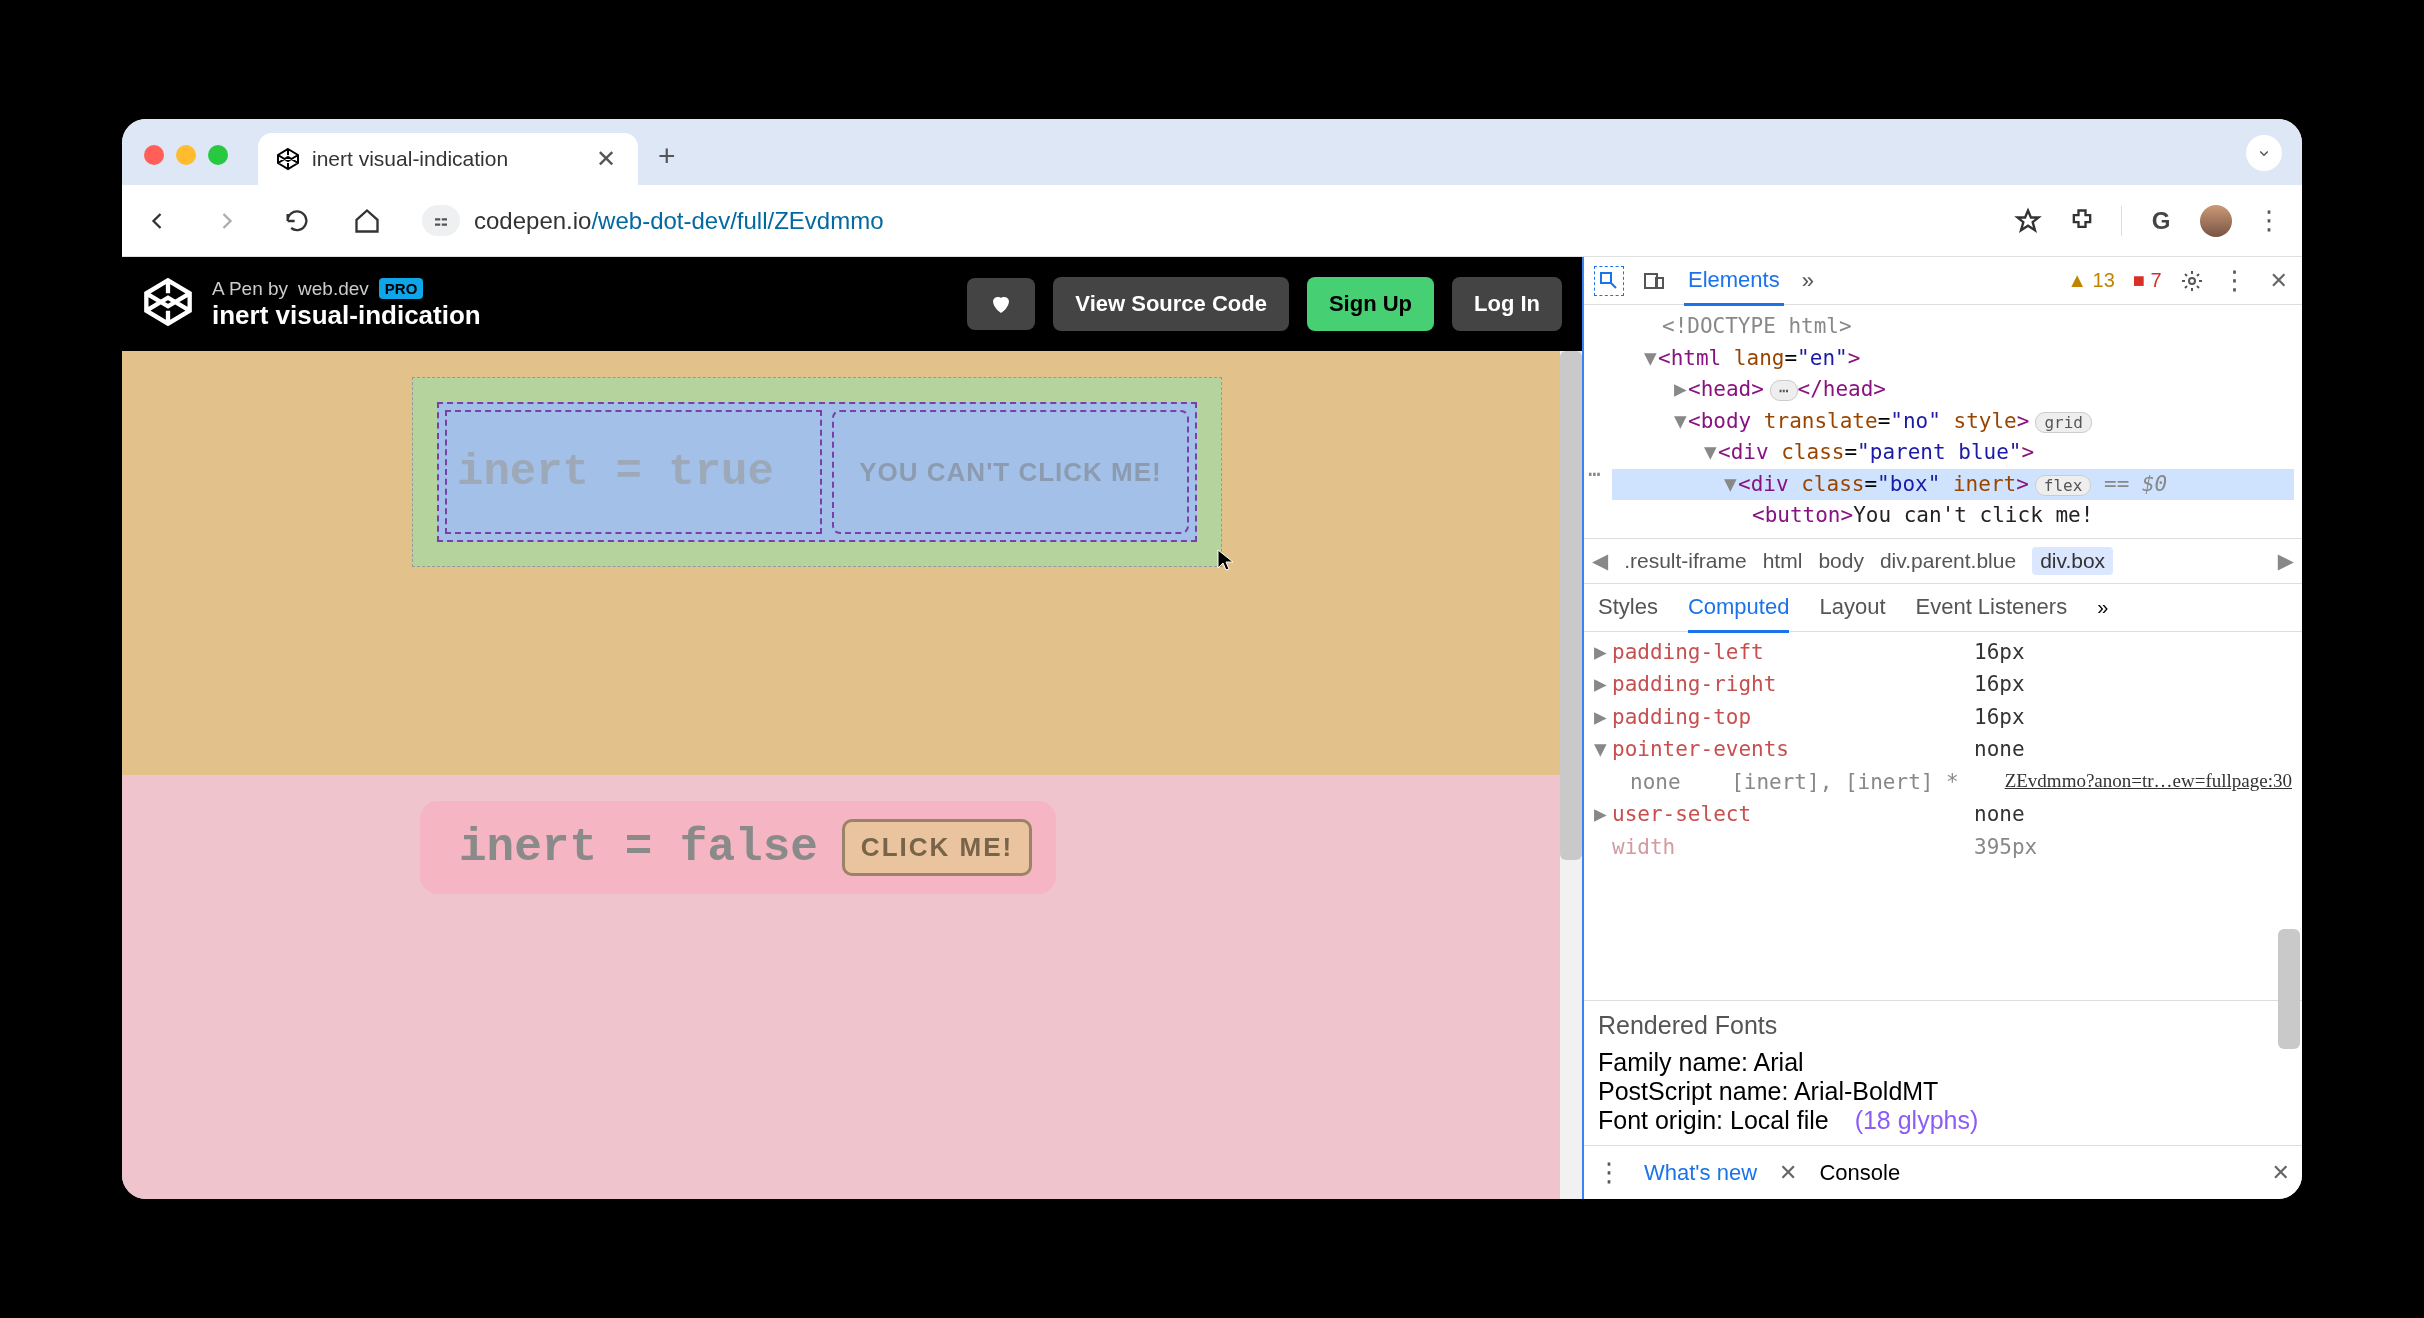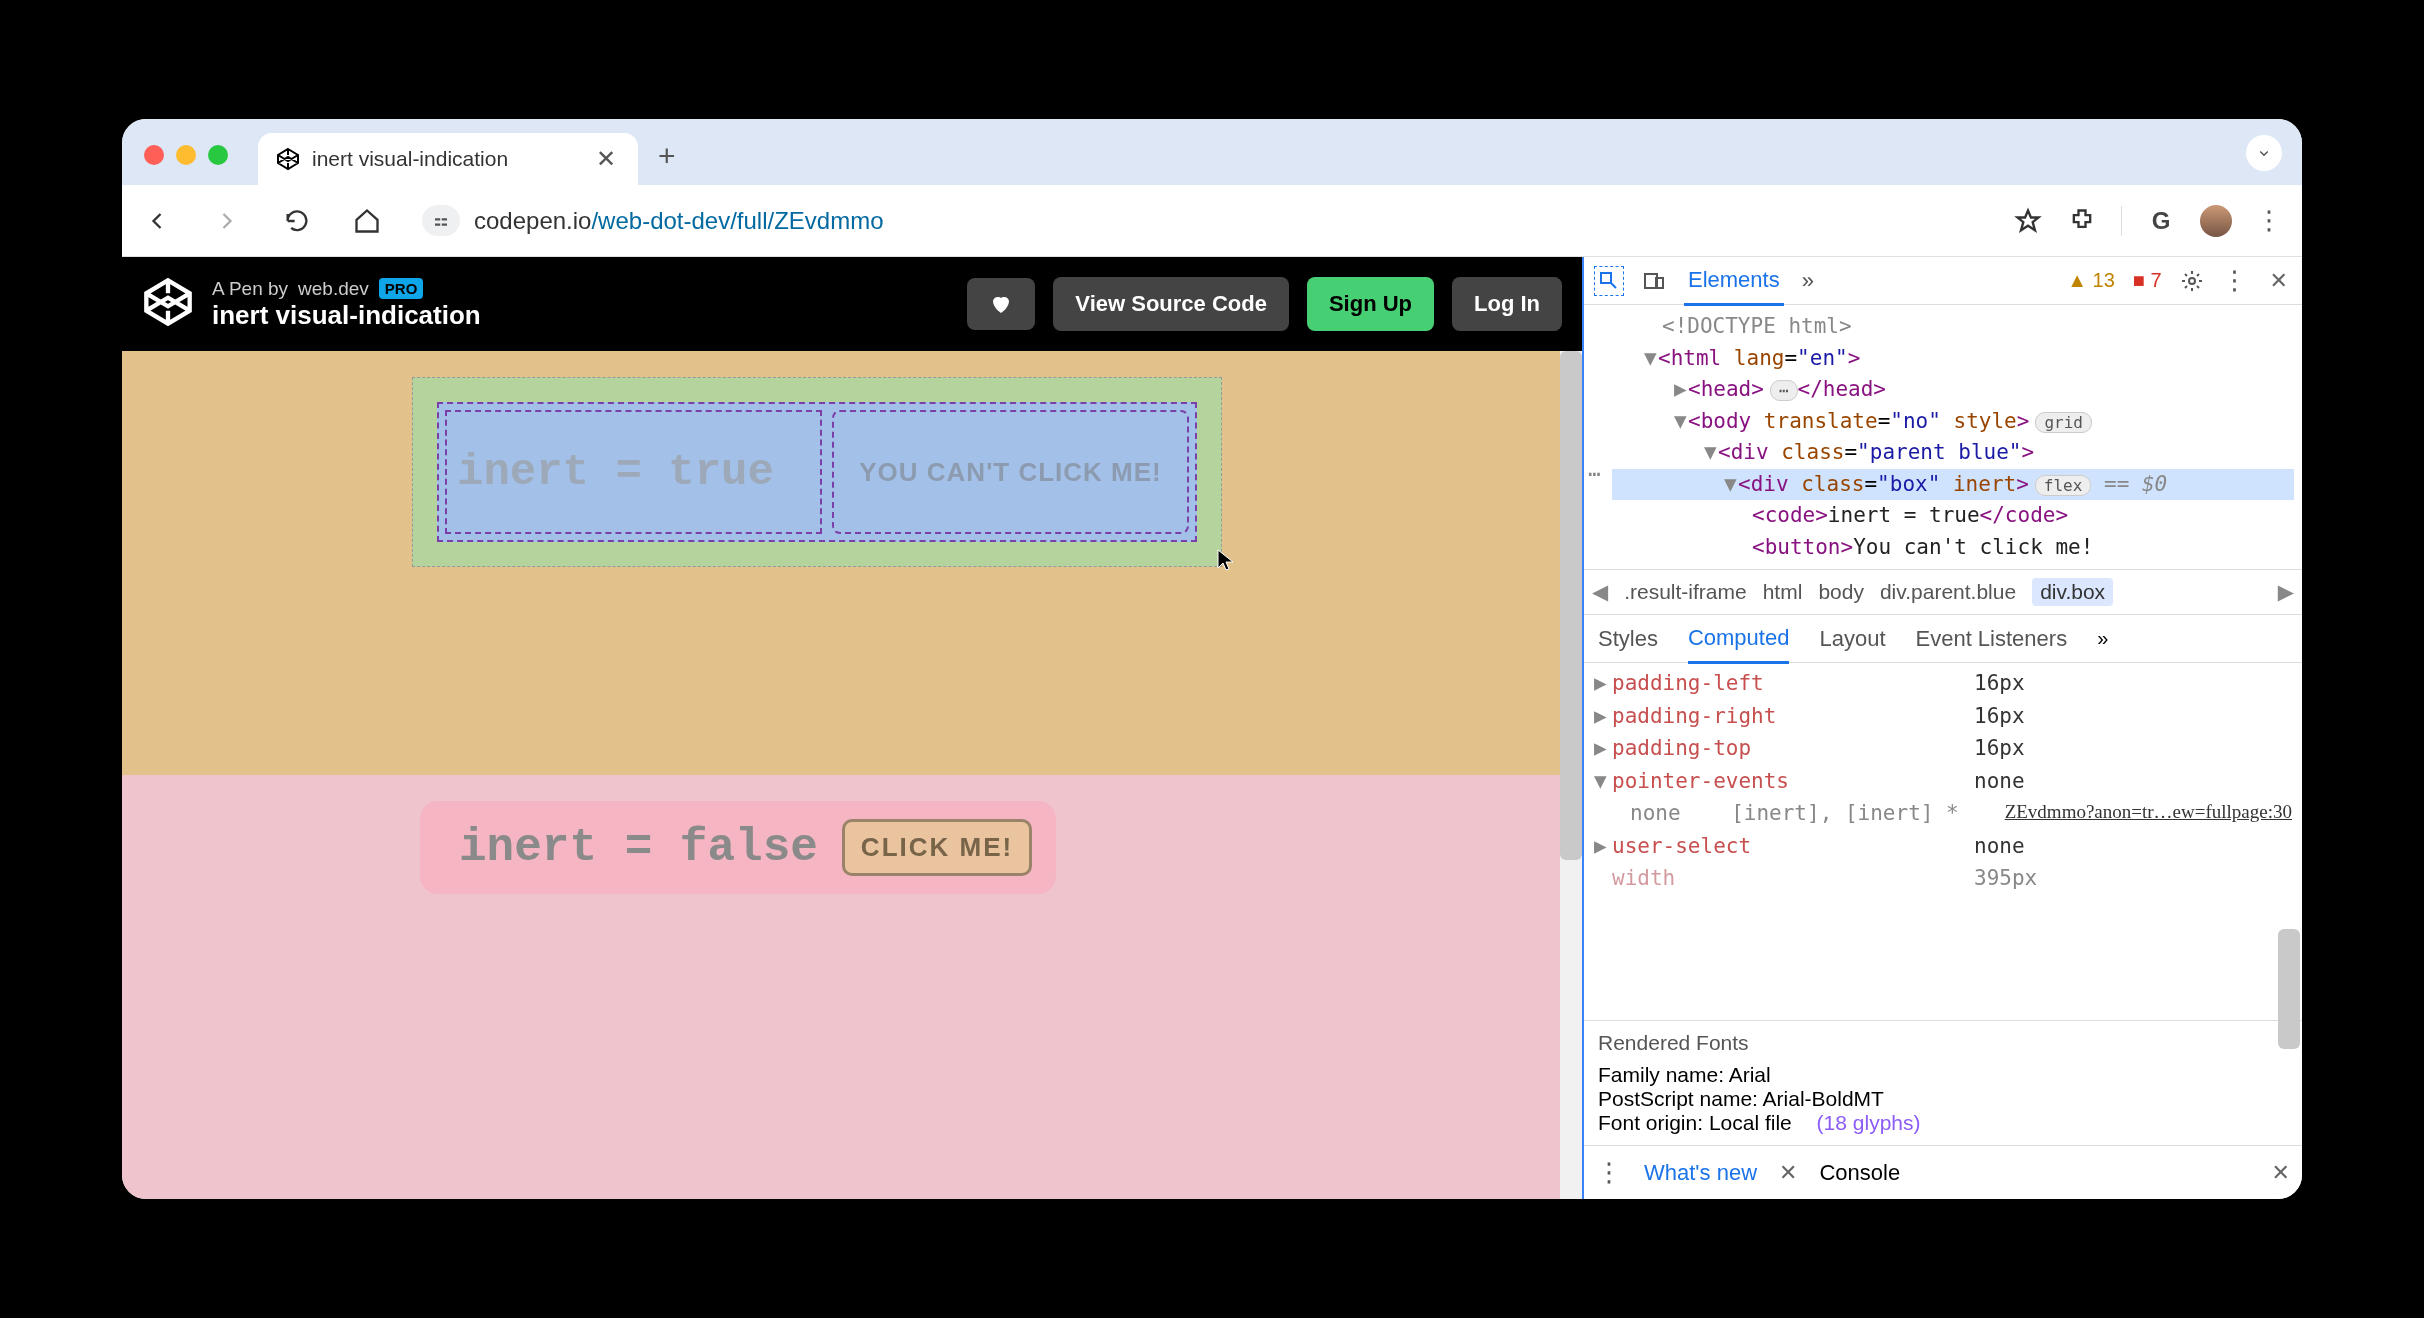--- a/index.html
+++ b/index.html
@@ -232,21 +232,21 @@
 .computed{padding:4px 10px;font-family:Menlo,monospace;font-size:21px;line-height:1.55;flex:1;overflow:hidden;}
 .computed .row{display:flex;}
 .computed .prop{color:#c84f4f;}
 .computed .prop.w{color:#d39aa0;}
 .computed .val{color:#333;}
 .computed .caret{color:#888;width:18px;display:inline-block;}
 .computed .left{width:380px;}
 .computed .sub{color:#888;padding-left:36px;}
 .computed .src{color:#333;text-decoration:underline;margin-left:auto;font-family:-apple-system;font-size:19px;}
 
-.fonts{border-top:1px solid #ddd;padding:10px 14px;font-size:21px;}
+.fonts{border-top:1px solid #ddd;padding:10px 14px;font-size:25px;}
 .fonts .hdr{color:#555;margin-bottom:8px;}
 .fonts .g{color:#8b5cf6;margin-left:19px;}
 
 .drawer{height:54px;border-top:1px solid #ddd;display:flex;align-items:center;padding:0 12px;gap:22px;font-size:22px;}
 .drawer .wn{color:#1a73e8;}
 .drawer .closeX{color:#666;}
 .drawer .spacer{flex:1;}
 
 
 .dt-scroll{position:absolute;right:0;bottom:48px;width:22px;height:120px;background:#c9c9c9;border-radius:6px;}
@@ -412,21 +412,20 @@
       </div>
 
       <div class="dom">
         <div class="line" style="padding-left:50px;color:#888;">&lt;!DOCTYPE html&gt;</div>
         <div class="line" style="padding-left:32px;"><span class="caret">▼</span><span class="tag">&lt;html </span><span class="attr">lang</span>=<span class="val">"en"</span><span class="tag">&gt;</span></div>
         <div class="line" style="padding-left:62px;"><span class="caret">▶</span><span class="tag">&lt;head&gt;</span><span class="pill">⋯</span><span class="tag">&lt;/head&gt;</span></div>
         <div class="line" style="padding-left:62px;"><span class="caret">▼</span><span class="tag">&lt;body </span><span class="attr">translate</span>=<span class="val">"no"</span> <span class="attr">style</span><span class="tag">&gt;</span><span class="pill">grid</span></div>
         <div class="line" style="padding-left:92px;"><span class="caret">▼</span><span class="tag">&lt;div </span><span class="attr">class</span>=<span class="val">"parent blue"</span><span class="tag">&gt;</span></div>
         <div class="dots">⋯</div>
         <div class="line h" style="padding-left:112px;"><span class="caret">▼</span><span class="tag">&lt;div </span><span class="attr">class</span>=<span class="val">"box"</span> <span class="attr">inert</span><span class="tag">&gt;</span><span class="pill">flex</span> <span class="eq0">== $0</span></div>
-        <div class="line" style="padding-left:140px;"><span class="tag">&lt;code&gt;</span><span class="text">inert = true</span><span class="tag">&lt;/code&gt;</span></div>
         <div class="line" style="padding-left:140px;"><span class="tag">&lt;button&gt;</span><span class="text">You can't click me!</span></div>
       </div>
 
       <div class="breadcrumb">
         <span class="arrow">◀</span>
         <span>.result-iframe</span>
         <span>html</span>
         <span>body</span>
         <span>div.parent.blue</span>
         <span class="sel">div.box</span>

